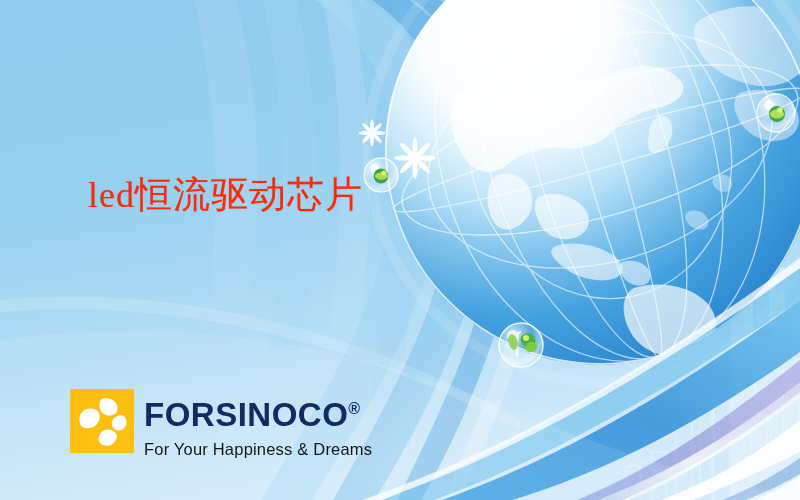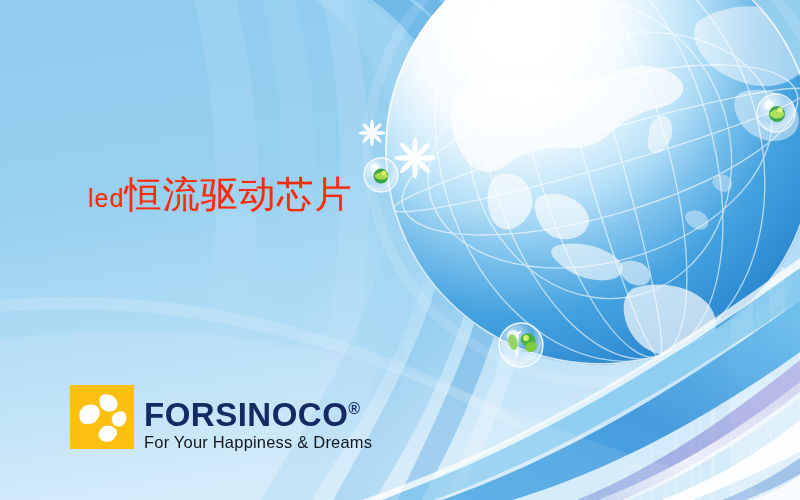--- a/index.html
+++ b/index.html
@@ -30,22 +30,22 @@
     width: 420px;
     color: #fa2b06;
     font-family: "Liberation Serif", "DejaVu Serif", serif;
     font-size: 37px;
     line-height: 64px;
     letter-spacing: 0px;
     white-space: nowrap;
     text-shadow: 0 0 1px rgba(250,43,6,0.35);
   }
   #headline .latin {
-    font-family: Liberation Sans, sans-serif;
-    font-size: 25px;
+    font-family: Liberation Serif, serif;
+    font-size: 36px;
   }
   #headline .line2 {
     display: block;
     padding-left: 10px;
     letter-spacing: 3px;
   }
   #headline .line1 { display: block; letter-spacing: 1px; }
 
   
   #logo {
@@ -82,21 +82,21 @@
     vertical-align: super;
     line-height: 0;
   }
   #logo-tagline {
     color: #14161c;
     font-family: "Liberation Sans", sans-serif;
     font-size: 16.5px;
     line-height: 19px;
     letter-spacing: 0.2px;
     white-space: nowrap;
-    margin-top: 1px;
+    margin-top: 8px;
   }
 </style>
 </head>
 <body>
 
 <div id="banner">
 
   <svg id="bg-svg" viewBox="0 0 800 500" preserveAspectRatio="none">
     <defs>
       <linearGradient id="skyGrad" x1="0" y1="0" x2="0.25" y2="1">

